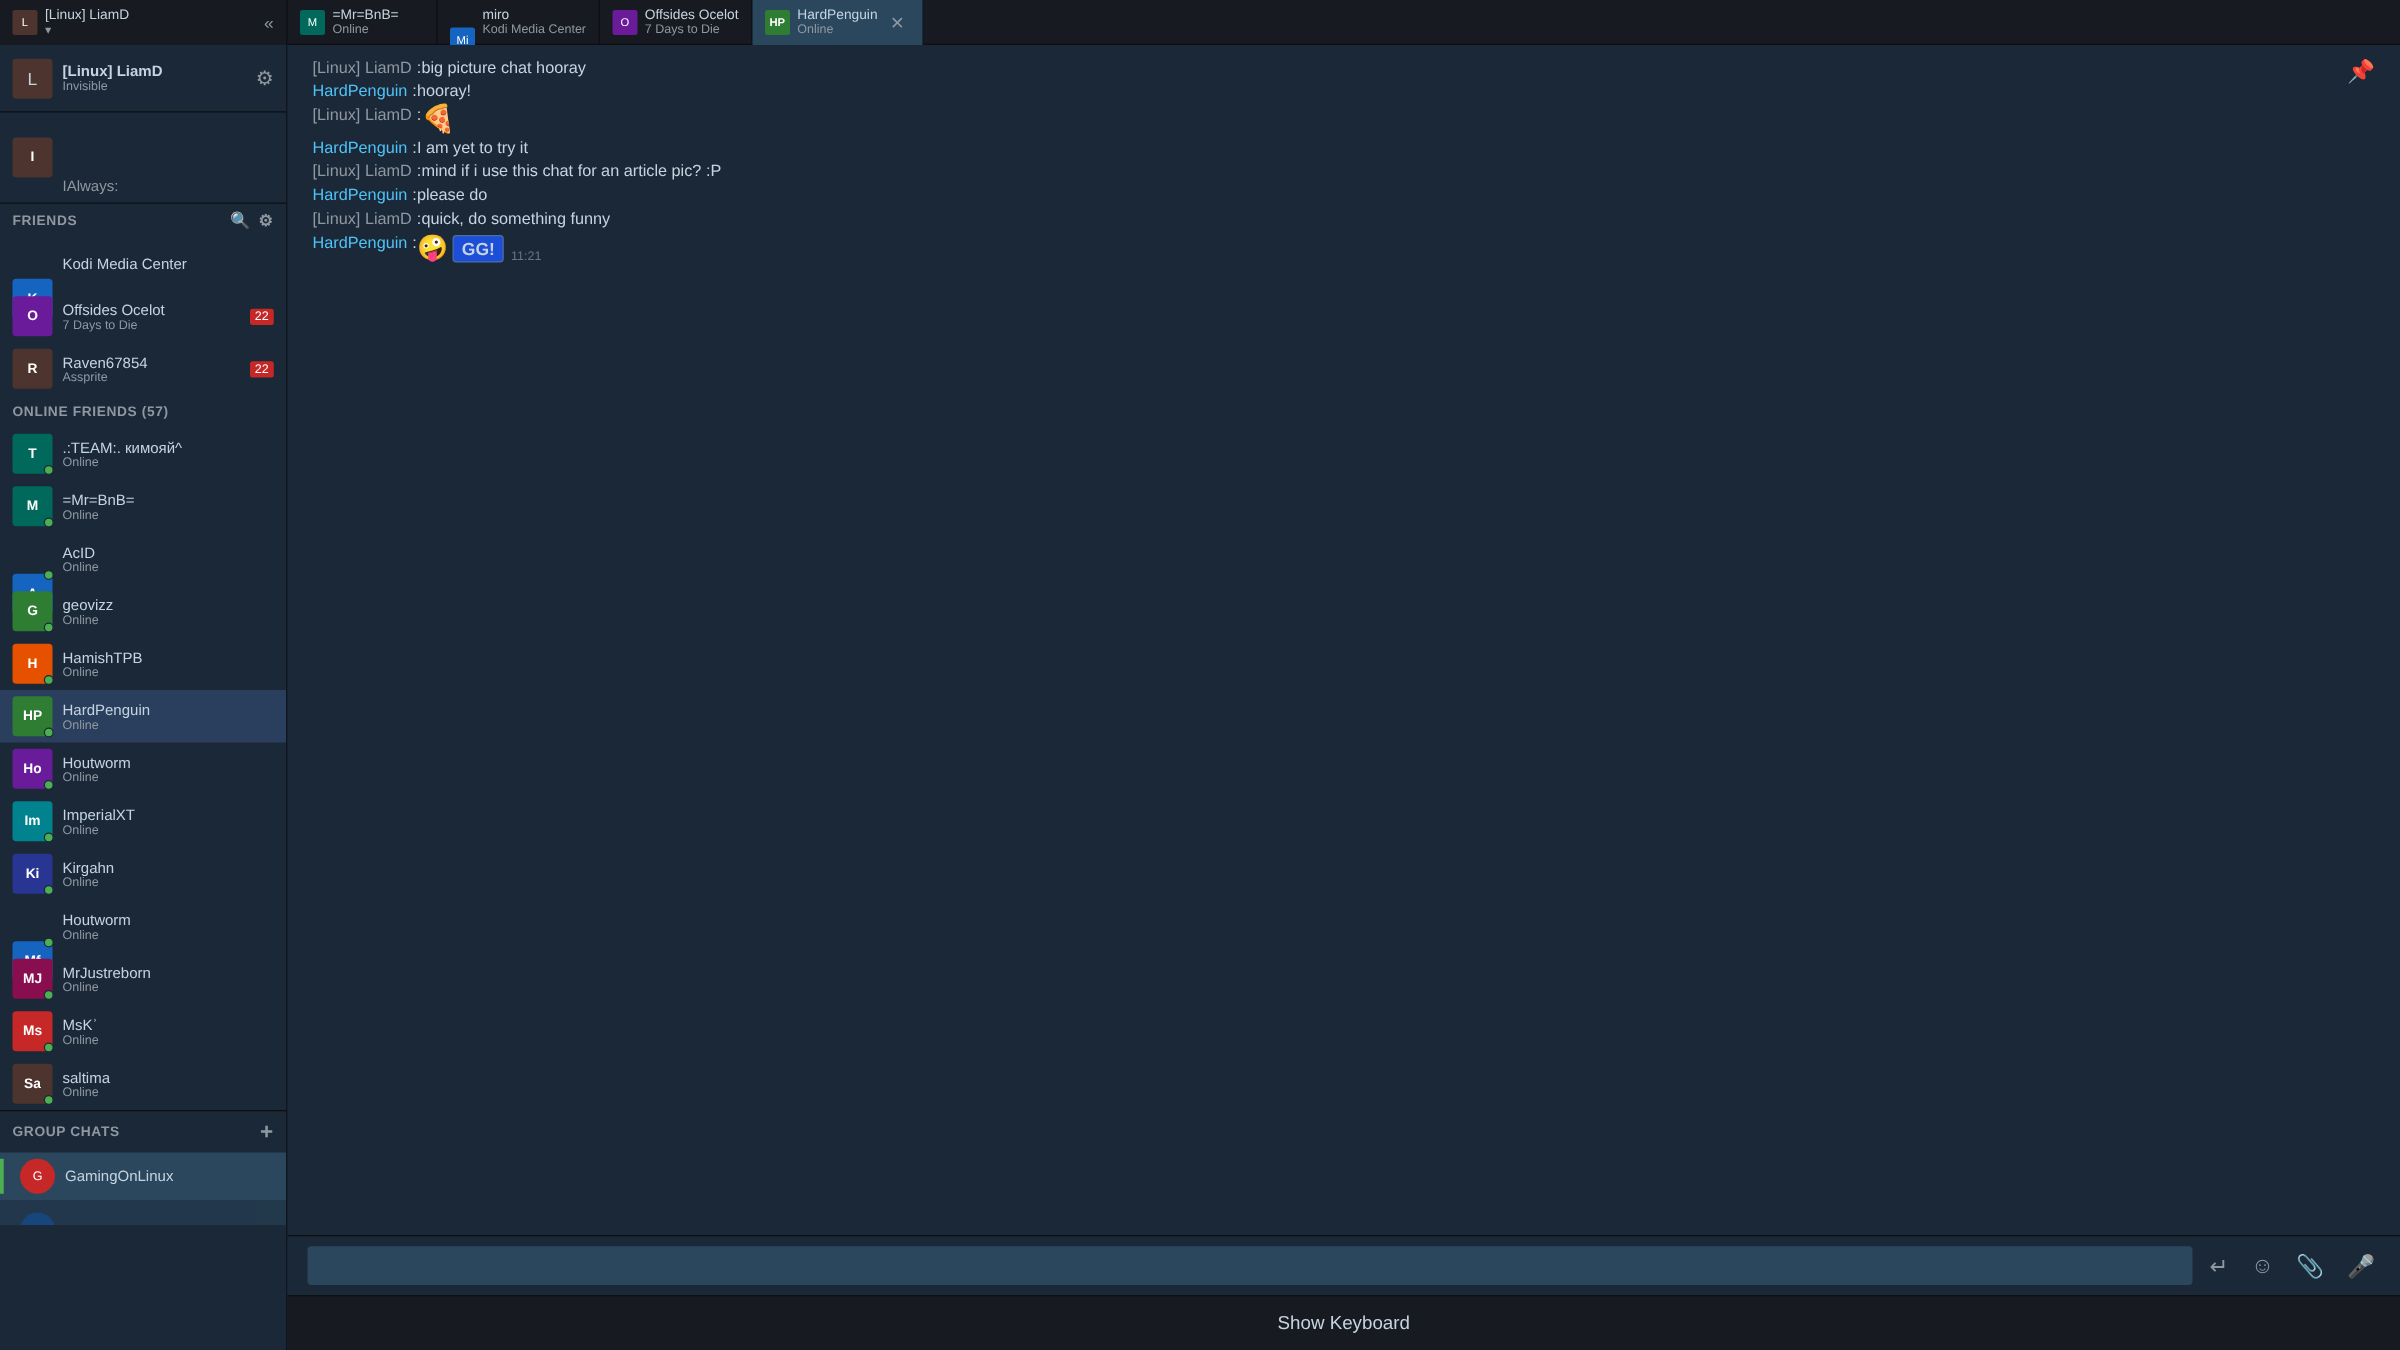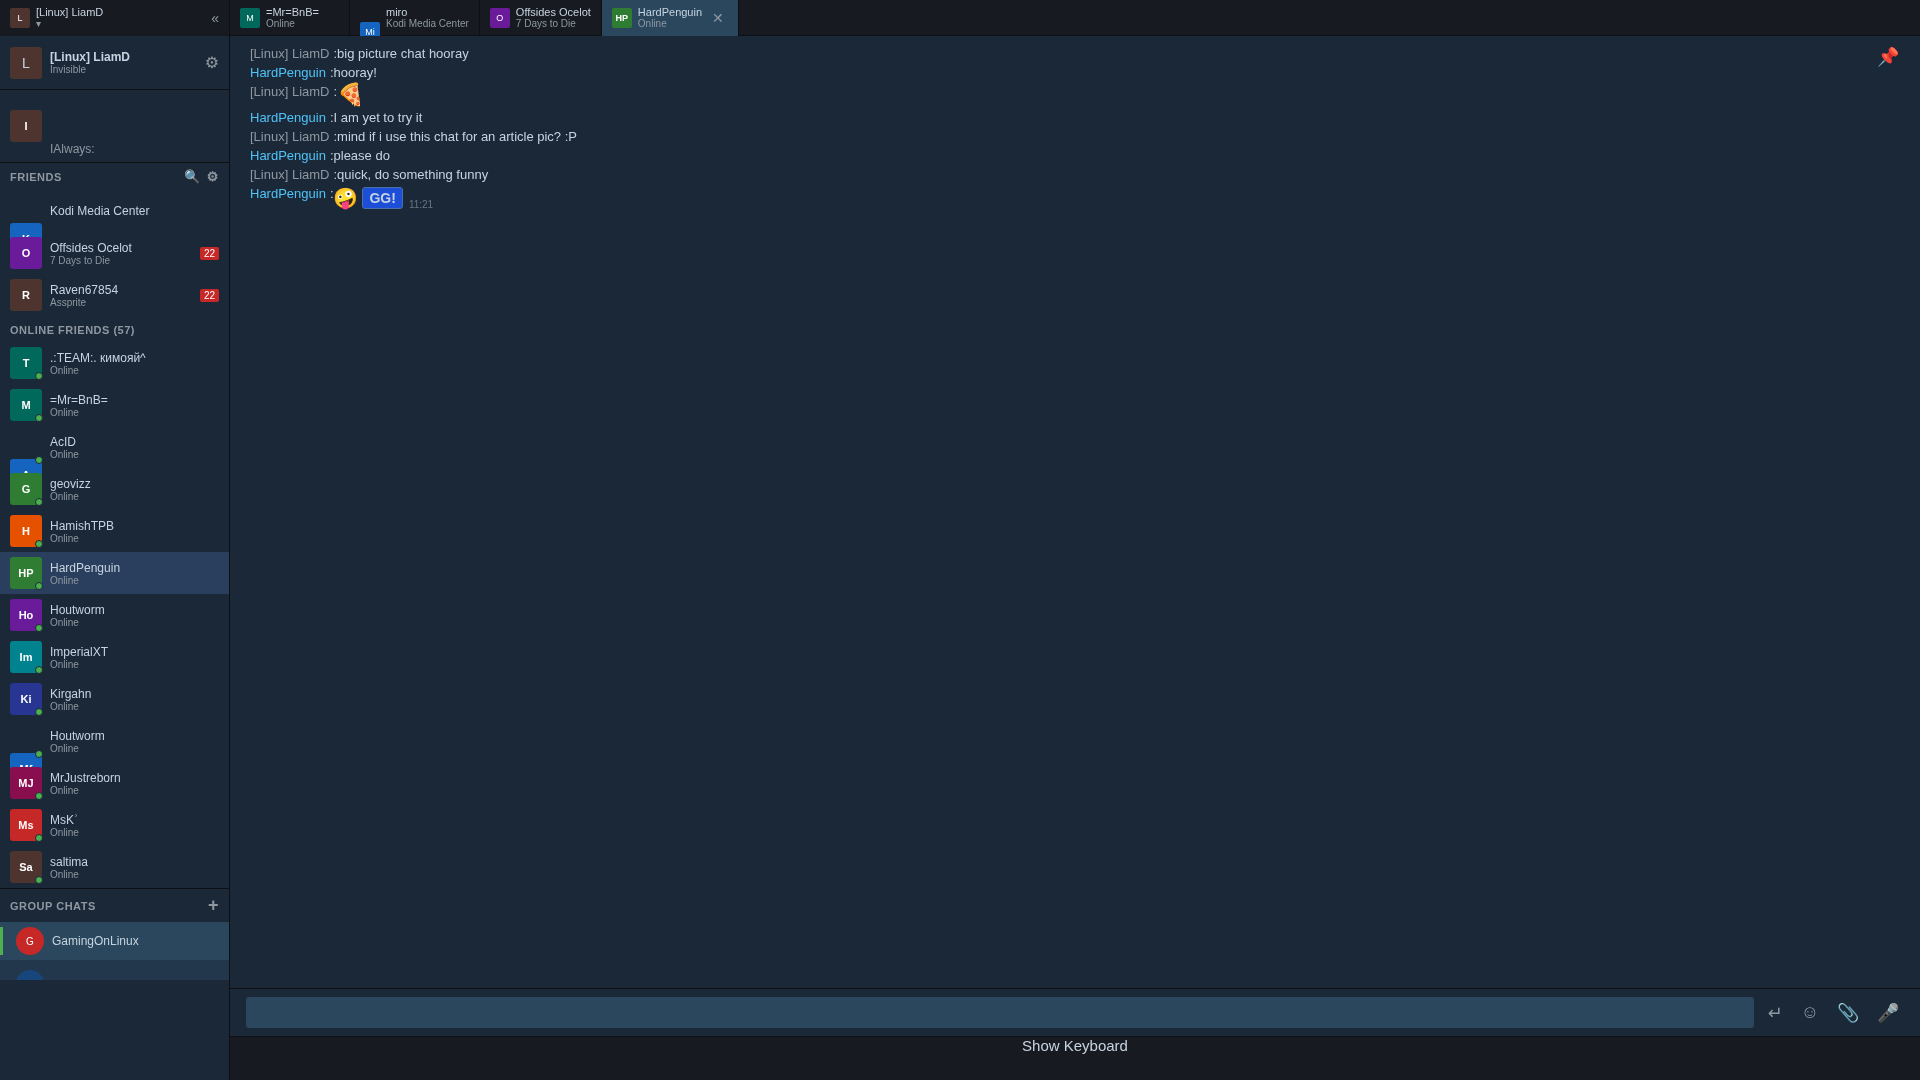--- a/index.html
+++ b/index.html
@@ -309,21 +309,21 @@
     .input-icon-btn {
       color: #8f98a0;
       font-size: 18px;
       cursor: pointer;
       padding: 4px;
     }
 
     
     .keyboard-bar {
       display: flex;
-      align-items: flex-start;
+      align-items: center;
       justify-content: center;
       background: #171a21;
       height: 44px;
       border-top: 1px solid #0d0f13;
     }
     .keyboard-bar-text {
       color: #c6d4df;
       font-size: 15px;
     }
 

